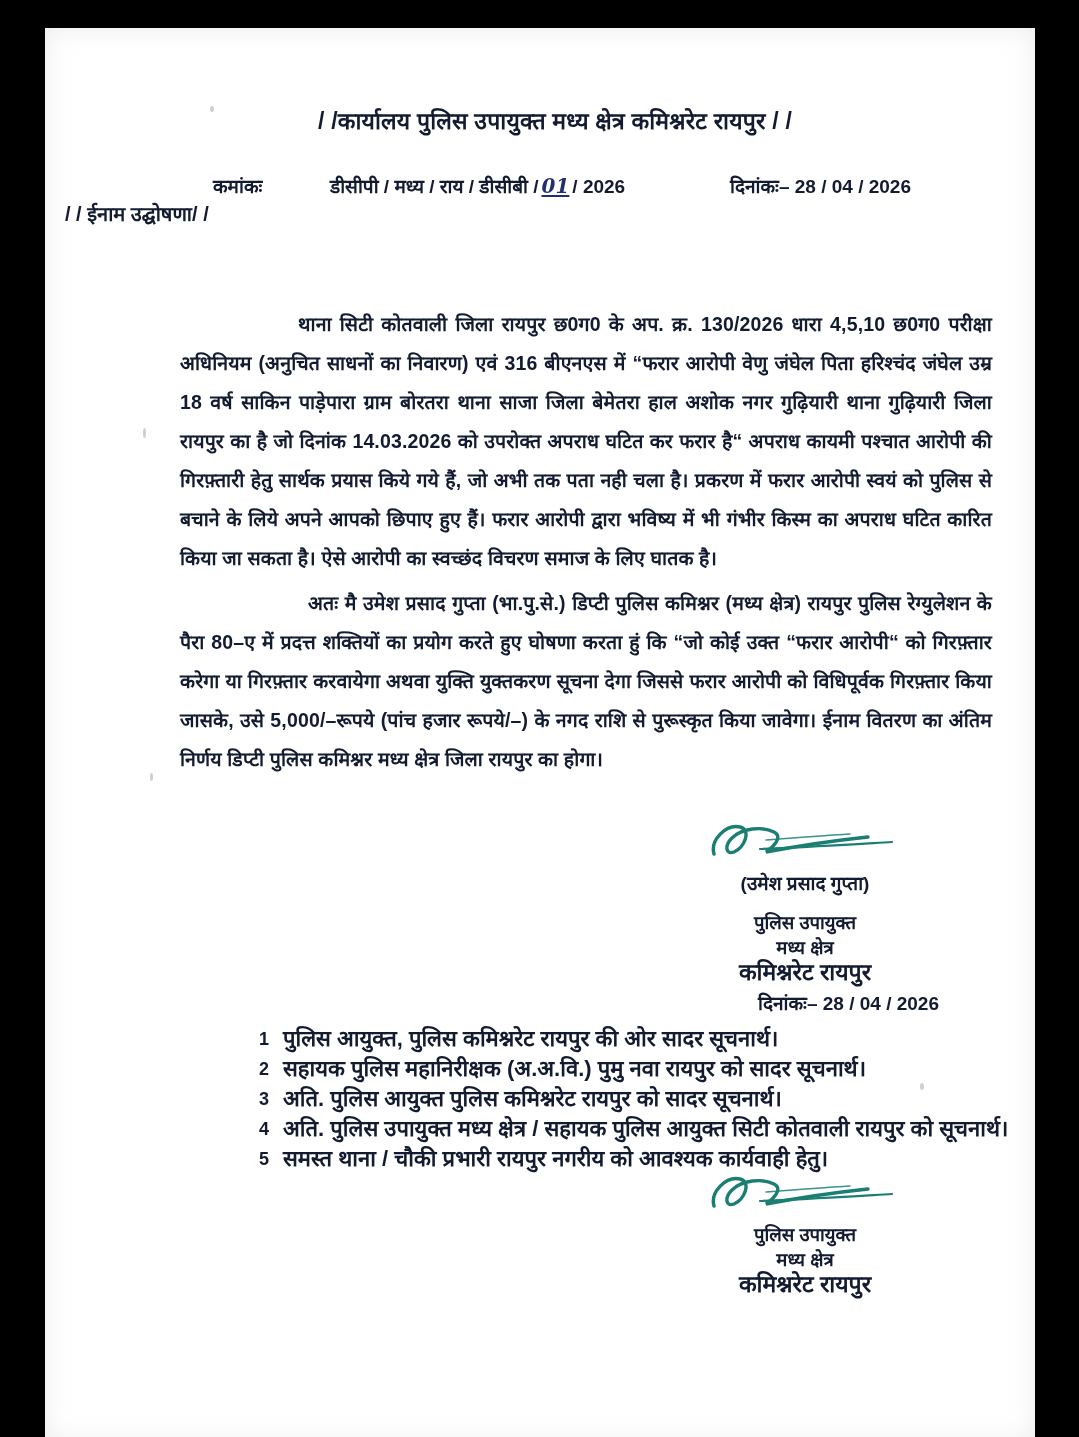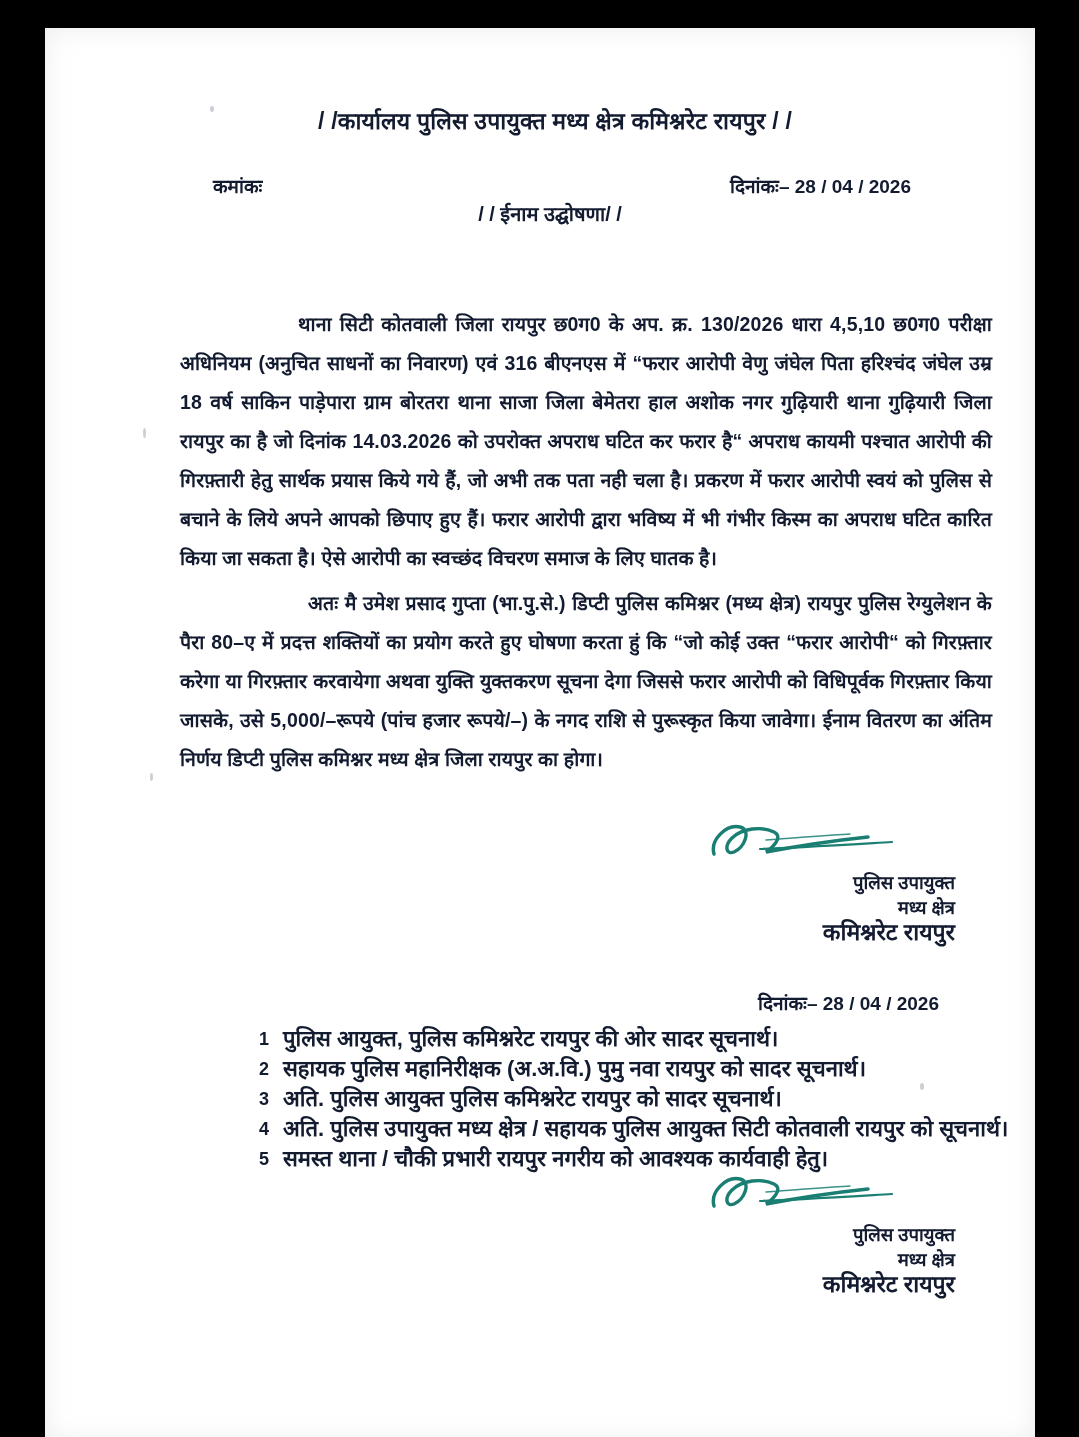--- a/index.html
+++ b/index.html
@@ -87,21 +87,21 @@
     left: 685px;
     top: 0;
     font-size: 19px;
     font-weight: 600;
     white-space: nowrap;
   }
   .subtitle {
     position: absolute;
     top: 172px;
     left: 0; right: 0;
-    text-align: center;
+    text-align: left;
     font-size: 20px;
     font-weight: 700;
     padding-left: 20px;
   }
   .body-block {
     position: absolute;
     top: 237px;
     left: 135px;
     width: 812px;
   }
@@ -132,21 +132,20 @@
   .sig-mark svg { display: block; margin: 0 auto; }
   .sig-name {
     font-size: 19px;
     font-weight: 700;
     margin-bottom: 14px;
   }
   .sig-line {
     font-size: 18.5px;
     font-weight: 700;
     line-height: 25px;
-    text-align: right;
   }
   .sig-line.wide { font-size: 23px; }
   
   .copy-section {
     position: absolute;
     top: 962px;
     left: 168px;
     width: 800px;
   }
   .copy-ref-row {
@@ -208,20 +207,23 @@
 
       <span class="speck" style="left:165px; top:78px; width:4px; height:6px;"></span>
       <span class="speck" style="left:98px; top:400px; width:3px; height:10px;"></span>
       <span class="speck" style="left:105px; top:745px; width:3px; height:8px;"></span>
       <span class="speck" style="left:875px; top:1055px; width:4px; height:7px;"></span>
 
       <div class="doc-title hx">/ /कार्यालय पुलिस उपायुक्त मध्य क्षेत्र कमिश्नरेट रायपुर / /</div>
 
       <div class="ref-row">
         <span class="ref-label hx">कमांकः</span>
+        <span class="ref-number hx">
+          <span>डीसीपी / मध्य / राय / डीसीबी /</span><span class="handwrite">01</span><span>/ 2026</span>
+        </span>
         <span class="ref-date hx">
           <span>दिनांकः–</span>
           <span>28 / 04 / 2026</span>
         </span>
       </div>
 
       <div class="subtitle hx">/ / ईनाम उद्घोषणा/ /</div>
 
       <div class="body-block">
         <p class="para p1 hx">थाना सिटी कोतवाली जिला रायपुर छ0ग0 के अप. क्र. 130/2026 धारा 4,5,10 छ0ग0 परीक्षा अधिनियम (अनुचित साधनों का निवारण) एवं 316 बीएनएस में “फरार आरोपी वेणु जंघेल पिता हरिश्चंद जंघेल उम्र 18 वर्ष साकिन पाड़ेपारा ग्राम बोरतरा थाना साजा जिला बेमेतरा हाल अशोक नगर गुढ़ियारी थाना गुढ़ियारी जिला रायपुर का है जो दिनांक 14.03.2026 को उपरोक्त अपराध घटित कर फरार है“ अपराध कायमी पश्चात आरोपी की गिरफ़्तारी हेतु सार्थक प्रयास किये गये हैं, जो अभी तक पता नही चला है। प्रकरण में फरार आरोपी स्वयं को पुलिस से बचाने के लिये अपने आपको छिपाए हुए हैं। फरार आरोपी द्वारा भविष्य में भी गंभीर किस्म का अपराध घटित कारित किया जा सकता है। ऐसे आरोपी का स्वच्छंद विचरण समाज के लिए घातक है।</p>
@@ -229,20 +231,21 @@
       </div>
 
       <div class="sig-block" id="sig-block-top">
         <div class="sig-mark">
           <svg width="210" height="50" viewBox="0 0 210 50" fill="none" xmlns="http://www.w3.org/2000/svg">
             <path d="M14 36 C10 22, 26 6, 40 9 C52 12, 44 30, 34 34 C26 37, 24 28, 32 20 C42 10, 62 8, 74 14 C84 19, 72 30, 66 34 C82 31, 120 24, 168 19" stroke="#1a7f72" stroke-width="3.4" stroke-linecap="round" fill="none"></path>
             <path d="M60 31 C90 30, 140 27, 192 24" stroke="#1a7f72" stroke-width="2.2" stroke-linecap="round" fill="none"></path>
             <path d="M66 22 C96 20, 130 17, 150 16" stroke="#1a7f72" stroke-width="1.5" stroke-linecap="round" fill="none" opacity="0.85"></path>
           </svg>
         </div>
+        <div class="sig-name hx">(उमेश प्रसाद गुप्ता)</div>
         <div class="sig-line hx">पुलिस उपायुक्त</div>
         <div class="sig-line hx">मध्य क्षेत्र</div>
         <div class="sig-line hx wide">कमिश्नरेट रायपुर</div>
       </div>
 
       <div class="copy-section">
         <div class="copy-ref-row">
           <span class="copy-ref-date hx">
             <span>दिनांकः–</span>
             <span>28 / 04 / 2026</span>

